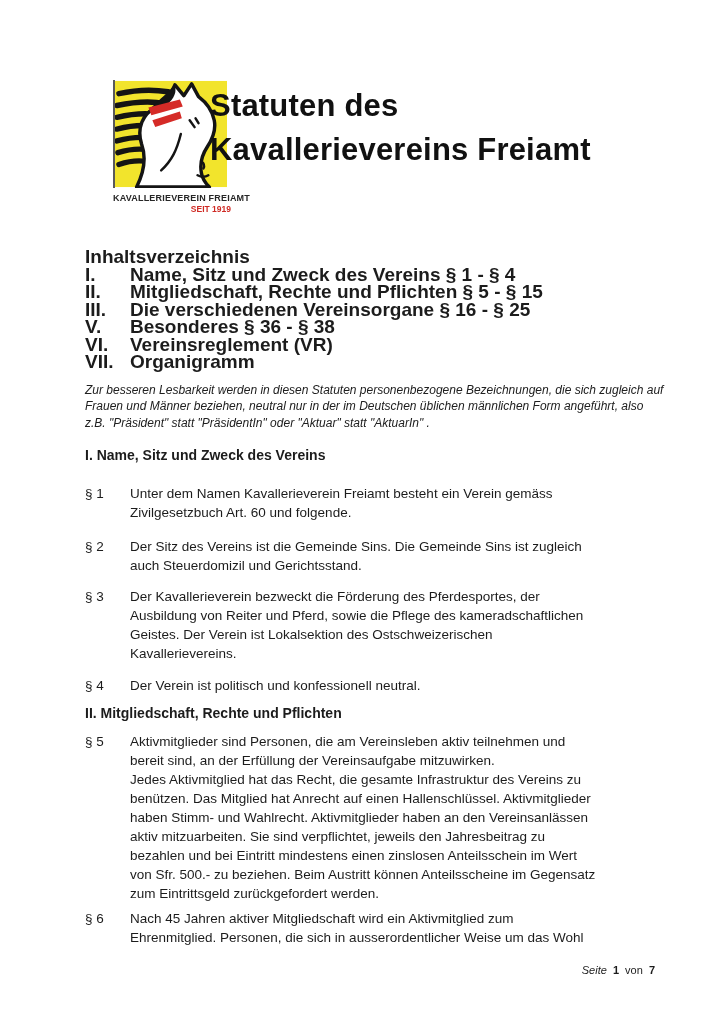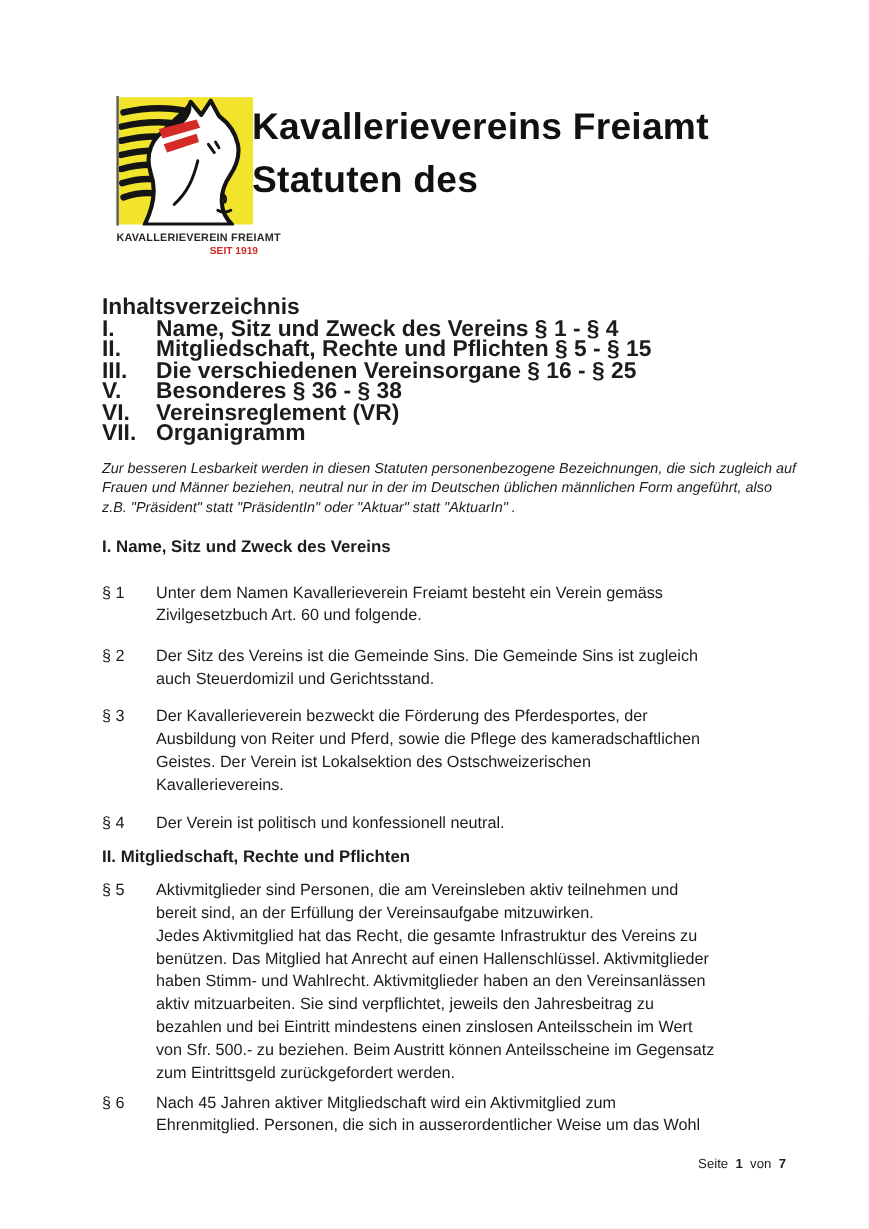--- a/index.html
+++ b/index.html
@@ -7,21 +7,21 @@
   .page {
     position:relative;
     width:724px; height:1024px;
     background:#ffffff;
     font-family:"Liberation Sans", sans-serif;
     color:#1c1c1c;
     overflow:hidden;
     margin:0 auto;
   }
   
-  .logo-block { position:absolute; left:86px; top:80px; width:118px;padding-left:11px; }
+  .logo-block { position:absolute; left:102px; top:80px; width:118px;padding-left:11px; }
   .logo-art {
     width:114px; height:108px; display:block;
     border-left:2px solid #5a5a5a;
   }
   .logo-name {
     margin-top:5px; font-size:9px; font-weight:bold; color:#262626;
     letter-spacing:0.2px; white-space:nowrap; width:118px;
   }
   .logo-since {
     font-size:8.5px; font-weight:bold; color:#cf2a24;
@@ -44,21 +44,21 @@
   .sec-heading { font-weight:bold; font-size:14px; line-height:19px; margin-top:14px; }
   .para { display:flex; font-size:13.5px; line-height:19px; }
   .para-label { width:45px; flex:none; }
   .para-text { white-space:pre-line; width:545px; }
   
   .page-footer {
     position:absolute; top:964px; right:69px;
     font-size:11px; color:#1c1c1c; white-space:nowrap;
   }
   .page-footer span { margin-left:3px; }
-  .page-footer span:first-child { margin-left:0; }
+  .page-footer span:first-child { margin-left:0;font-style:italic; }
   .page-footer .num { font-weight:bold; }
 </style>
 </head>
 <body>
 
 <div class="page">
 
   <div class="logo-block">
     <svg class="logo-art" viewBox="0 0 114 108" xmlns="http://www.w3.org/2000/svg">
       <rect width="114" height="108" fill="#F2E42C"></rect>
@@ -87,22 +87,22 @@
       <path d="M84,96 q6,3 11,0" stroke="#141414" stroke-width="2.5" fill="none" stroke-linecap="round"></path>
 
       <path d="M34,27 L66,19 L69,26 L37,35 Z" fill="#D52B27"></path>
       <path d="M38,40 L66,31 L68,38 L41,47 Z" fill="#D52B27"></path>
     </svg>
     <div class="logo-name">KAVALLERIEVEREIN  FREIAMT</div>
     <div class="logo-since">SEIT 1919</div>
   </div>
 
   <div class="doc-title">
+    <div>Statuten des</div>
     <div>Kavallerievereins Freiamt</div>
-    <div>Statuten des</div>
   </div>
 
   <div class="content">
 
     <div class="toc">
       <div>Inhaltsverzeichnis</div>
       <div class="toc-row">
         <span class="toc-num">I.</span>
         <span>Name, Sitz und Zweck des Vereins § 1 - § 4</span>
       </div>

